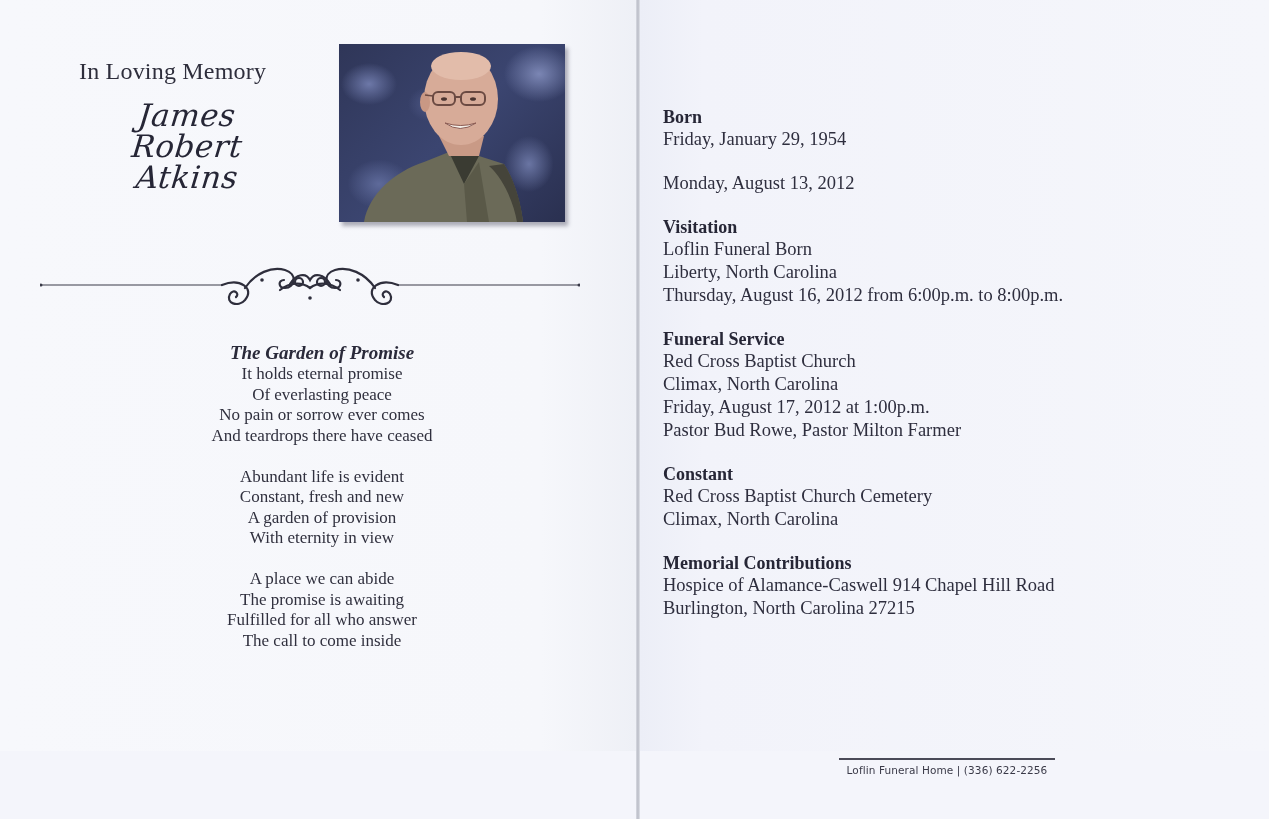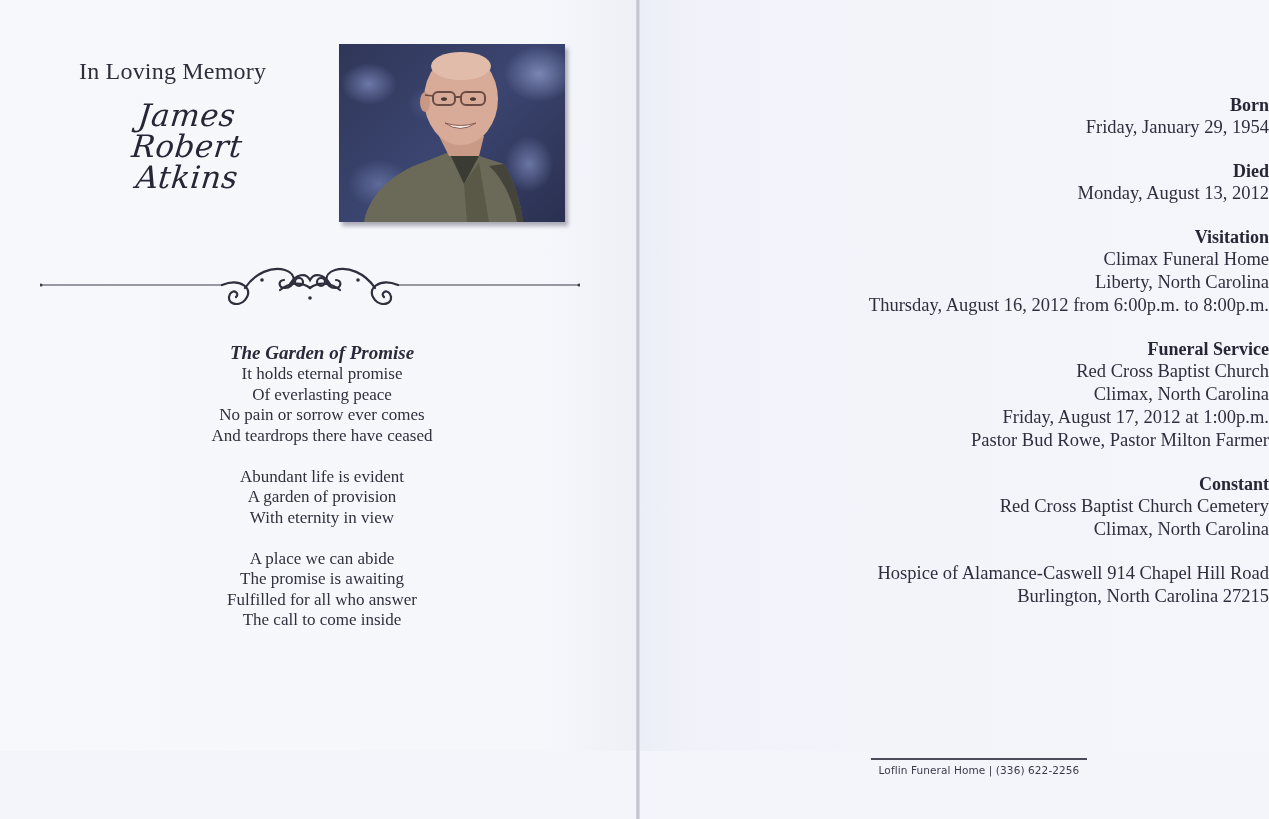--- a/index.html
+++ b/index.html
@@ -32,26 +32,26 @@
     .ornament { position: absolute; left: 40px; top: 258px; width: 540px; height: 52px; }
 
     .poem { position: absolute; left: 172px; top: 342px; width: 300px; text-align: center; }
     .poem-title { font-weight: bold; font-style: italic; font-size: 19px; line-height: 22px; color: #2a2a3a; }
     .poem-line { font-size: 17px; line-height: 20.5px; color: #30303e; }
     .stanza { margin-bottom: 20.5px; }
     .stanza.last { margin-bottom: 0; }
     .poem-author { font-size: 13px; line-height: 18px; color: #30303e; }
 
     
-    .details { position: absolute; left: 0; top: 94px; width: 629px; text-align: right; padding-left: 23px; }
+    .details { position: absolute; left: 0; top: 106px; width: 629px; text-align: left; padding-left: 23px; }
     .detail-section { margin-bottom: 21px; }
     .detail-heading { font-weight: bold; font-size: 18px; line-height: 22px; color: #262636; }
     .detail-line { font-size: 18.5px; line-height: 23px; color: #2e2e3e; }
 
-    .footer { position: absolute; left: 199px; top: 758px; width: 216px; text-align: center; margin-left: 32px; }
+    .footer { position: absolute; left: 199px; top: 758px; width: 216px; text-align: center; }
     .footer-rule { height: 1.5px; background: #4a4a58; margin-bottom: 4px; }
     .footer-text { font-family: "DejaVu Sans", sans-serif; font-size: 10.5px; color: #3a3a48; letter-spacing: 0.1px; }
   </style>
 </head>
 <body>
 
 <div class="spread">
 
   <div class="page page-left">
     <div class="loving-memory">In Loving Memory</div>
@@ -117,20 +117,21 @@
       <div class="poem-title">The Garden of Promise</div>
 
       <div class="stanza">
         <div class="poem-line">It holds eternal promise</div>
         <div class="poem-line">Of everlasting peace</div>
         <div class="poem-line">No pain or sorrow ever comes</div>
         <div class="poem-line">And teardrops there have ceased</div>
       </div>
       <div class="stanza">
         <div class="poem-line">Abundant life is evident</div>
+        <div class="poem-line">Constant, fresh and new</div>
         <div class="poem-line">A garden of provision</div>
         <div class="poem-line">With eternity in view</div>
       </div>
       <div class="stanza last">
         <div class="poem-line">A place we can abide</div>
         <div class="poem-line">The promise is awaiting</div>
         <div class="poem-line">Fulfilled for all who answer</div>
         <div class="poem-line">The call to come inside</div>
       </div>
     </div>
@@ -138,42 +139,42 @@
 
   <div class="fold"></div>
 
   <div class="page page-right">
     <div class="details">
       <div class="detail-section">
         <div class="detail-heading">Born</div>
         <div class="detail-line">Friday, January 29, 1954</div>
       </div>
       <div class="detail-section">
-        <div class="detail-heading">Died</div>
         <div class="detail-line">Monday, August 13, 2012</div>
       </div>
       <div class="detail-section">
         <div class="detail-heading">Visitation</div>
-        <div class="detail-line">Climax Funeral Home</div>
+        <div class="detail-line">Loflin Funeral Born</div>
         <div class="detail-line">Liberty, North Carolina</div>
         <div class="detail-line">Thursday, August 16, 2012 from 6:00p.m. to 8:00p.m.</div>
       </div>
       <div class="detail-section">
         <div class="detail-heading">Funeral Service</div>
         <div class="detail-line">Red Cross Baptist Church</div>
         <div class="detail-line">Climax, North Carolina</div>
         <div class="detail-line">Friday, August 17, 2012 at 1:00p.m.</div>
         <div class="detail-line">Pastor Bud Rowe, Pastor Milton Farmer</div>
       </div>
       <div class="detail-section">
         <div class="detail-heading">Constant</div>
         <div class="detail-line">Red Cross Baptist Church Cemetery</div>
         <div class="detail-line">Climax, North Carolina</div>
       </div>
       <div class="detail-section">
+        <div class="detail-heading">Memorial Contributions</div>
         <div class="detail-line">Hospice of Alamance-Caswell 914 Chapel Hill Road</div>
         <div class="detail-line">Burlington, North Carolina 27215</div>
       </div>
     </div>
 
     <div class="footer">
       <div class="footer-rule"></div>
       <div class="footer-text">Loflin Funeral Home | (336) 622-2256</div>
     </div>
   </div>

